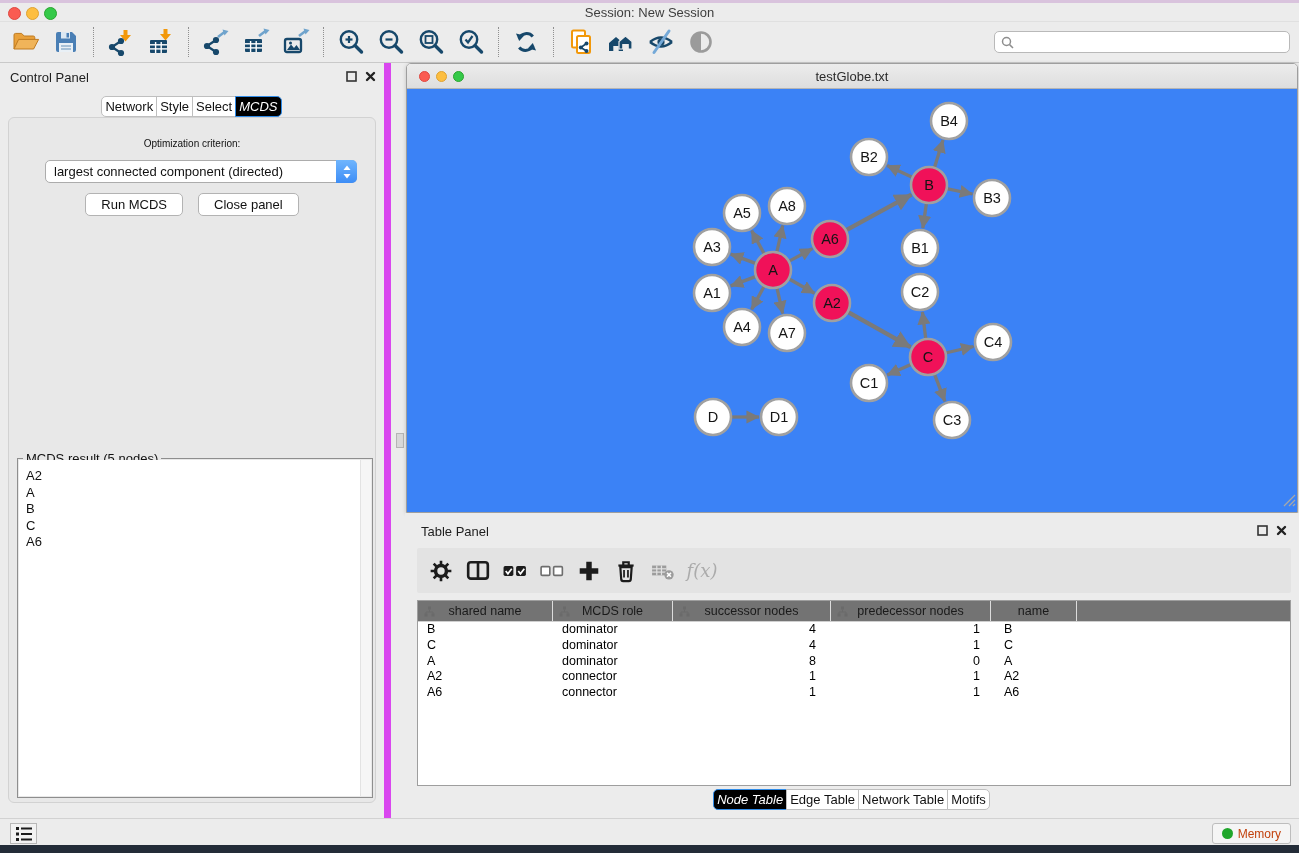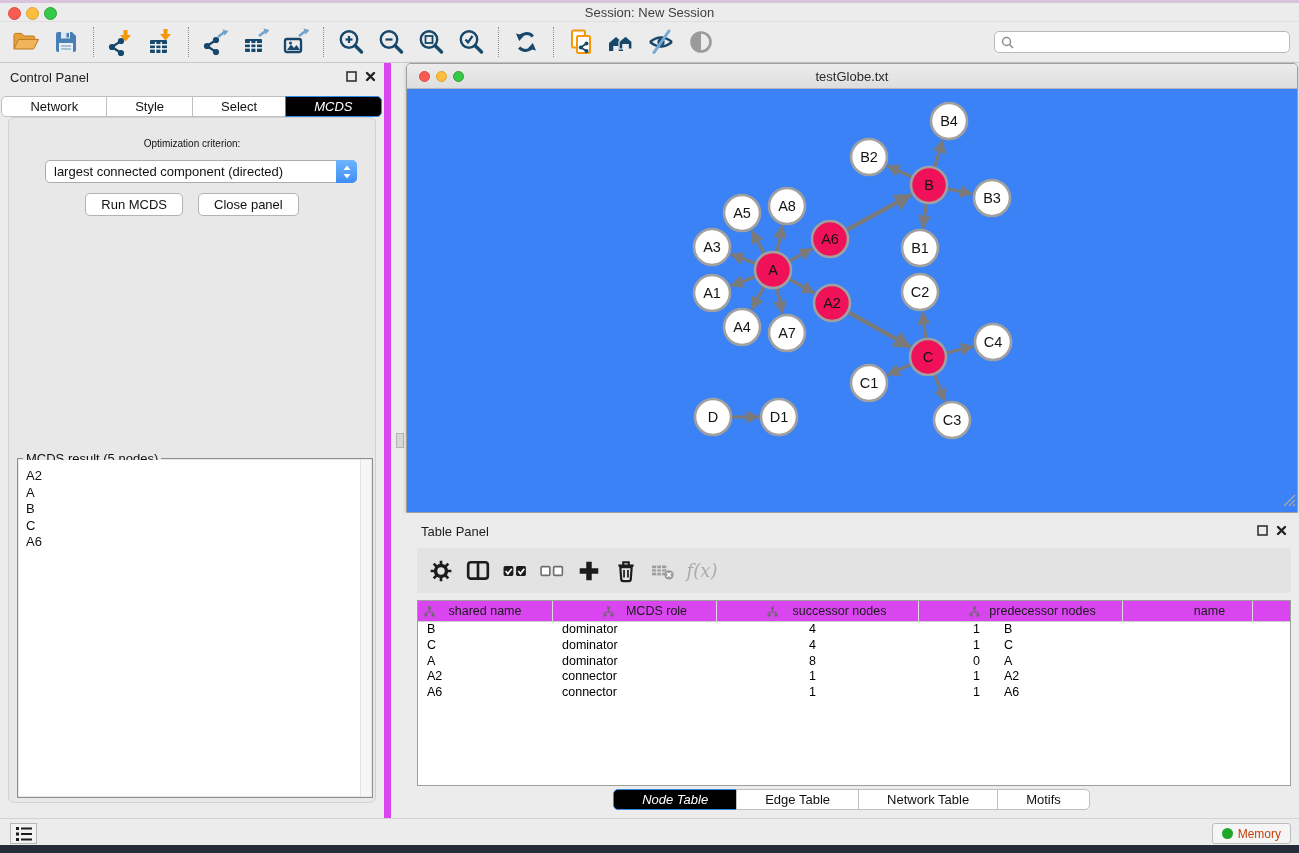--- a/index.html
+++ b/index.html
@@ -26,21 +26,21 @@
   
   .main { position:absolute; left:0; top:63px; width:1299px; height:755px; }
   .control-panel { position:absolute; left:0; top:0; width:391px; height:755px; background:#ECECEC; border-right:7px solid #d946ef; }
   .v-split-handle { position:absolute; left:396px; top:370px; width:8px; height:15px; background:#D8D8D8; border:1px solid #B5B5B5; }
   .right-area { position:absolute; left:405px; top:0; width:894px; height:755px; }
 
   
   .cp-head { position:absolute; left:10px; top:7px; font-size:13px; color:#1E1E1E; }
   .panel-icons { position:absolute; right:8px; top:8px; display:flex; gap:8px; align-items:center; }
   .seg-row { position:absolute; top:33px; left:0; right:0; display:flex; justify-content:center; }
-  .seg-tab { background:#FFFFFF; border:1px solid #BFBFBF; margin-left:-1px; padding:2px 28px; font-size:13px; color:#111; height:21px; line-height:16px; }
+  .seg-tab { background:#FFFFFF; border:1px solid #BFBFBF; margin-left:-1px; padding:2px 3px; font-size:13px; color:#111; height:21px; line-height:16px; }
   .seg-tab.first { border-top-left-radius:5px; border-bottom-left-radius:5px; }
   .seg-tab.last  { border-top-right-radius:5px; border-bottom-right-radius:5px; }
   .seg-tab.selected { background:#000000; border-color:#318CE8; color:#FFFFFF;font-style:italic; }
   .cp-content { position:absolute; left:8px; right:8px; top:54px; height:686px; background:#E8E8E8; border:1px solid #D2D2D2; border-radius:6px; }
   .opt-label { position:absolute; top:20px; left:0; right:0; text-align:center; font-size:10px; color:#111; }
   .combo { position:absolute; left:36px; top:42px; width:312px; height:23px; background:#FFFFFF; border:1px solid #ACACAC; border-radius:5px; display:flex; align-items:center; }
   .combo-text { flex:1; font-size:13px; padding-left:8px; color:#111; white-space:nowrap; overflow:hidden; }
   .combo-btn { width:21px; height:23px; margin:-1px -1px -1px 0; border-radius:0 5px 5px 0; background:linear-gradient(#6FB5FD,#3D8DF6); display:flex; align-items:center; justify-content:center; }
   .cp-buttons { position:absolute; top:75px; left:0; right:0; display:flex; justify-content:center; gap:15px; }
   .mac-btn { background:#FFFFFF; border:1px solid #B3B3B3; border-radius:5px; font-size:13px; color:#111; padding:3px 15px; height:23px; line-height:15px; }
@@ -64,21 +64,21 @@
   .h-split-handle { position:absolute; left:444px; top:450px; width:13px; height:6px; background:#D4D4D4; border:1px solid #BDBDBD; }
 
   
   .table-panel { position:absolute; left:0; top:450px; width:894px; height:305px; background:#ECECEC; }
   .tp-title { position:absolute; left:16px; top:11px; font-size:13px; color:#1E1E1E; }
   .tp-icons { position:absolute; right:12px; top:12px; display:flex; gap:8px; align-items:center; }
   .tp-toolbar { position:absolute; left:12px; top:35px; width:874px; height:45px; background:#E3E3E3; border-radius:2px; display:flex; align-items:center; gap:7px; padding-left:9px; }
   .tp-tool { width:30px; height:30px; display:flex; align-items:center; justify-content:center; }
   .fx-label { font-family:"DejaVu Serif",serif; font-style:italic; font-size:18px; color:#ABABAB; padding-left:4px; }
   .tp-table { position:absolute; left:12px; top:87px; width:874px; height:186px; background:#FFFFFF; border:1px solid #9E9E9E; }
-  .t-header { display:flex; height:21px; background:#d946ef; border-bottom:1px solid #CFCFCF;gap:44px; }
+  .t-header { display:flex; height:21px; background:#737373; border-bottom:1px solid #CFCFCF; }
   .th { position:relative; border-right:1px solid #DCDCDC; font-size:12.5px; color:#1A1A1A; display:flex; align-items:center; justify-content:center; }
   .th .col-icon { position:absolute; left:6px; top:5px; }
   .t-body .tr { display:flex; height:15.8px; }
   .td { font-size:12.5px; color:#000; line-height:15.8px; white-space:nowrap; overflow:hidden; }
   .tp-tabs { position:absolute; left:0; right:0; top:276px; display:flex; justify-content:center; }
 
   
   .statusbar { position:absolute; left:0; top:818px; width:1299px; height:27px; background:#ECECEC; border-top:1px solid #D2D2D2; }
   .list-btn { position:absolute; left:10px; top:4px; width:27px; height:21px; background:#F2F2F2; border:1px solid #B7B7B7; display:flex; align-items:center; justify-content:center; }
   .memory-btn { position:absolute; right:8px; top:4px; height:21px; background:#F5F5F5; border:1px solid #BDBDBD; border-radius:3px; display:flex; align-items:center; gap:5px; padding:0 9px; font-size:12px; color:#c2410c; }

